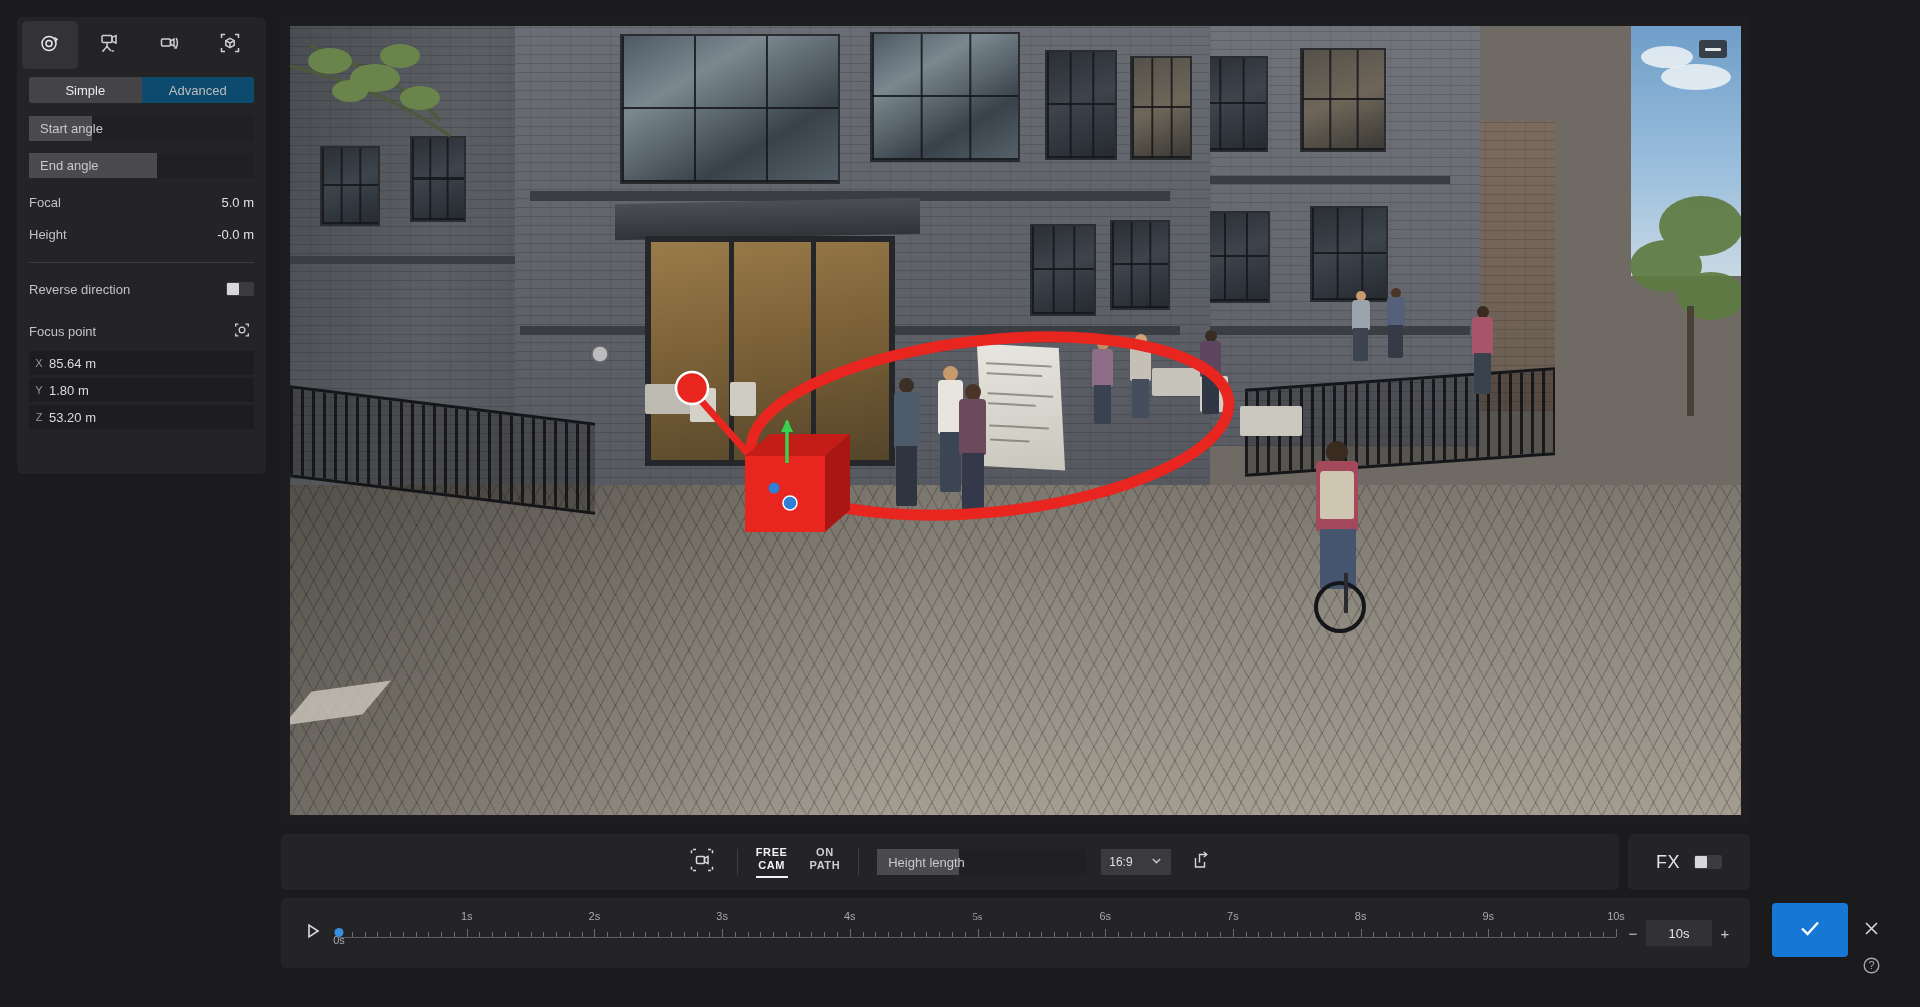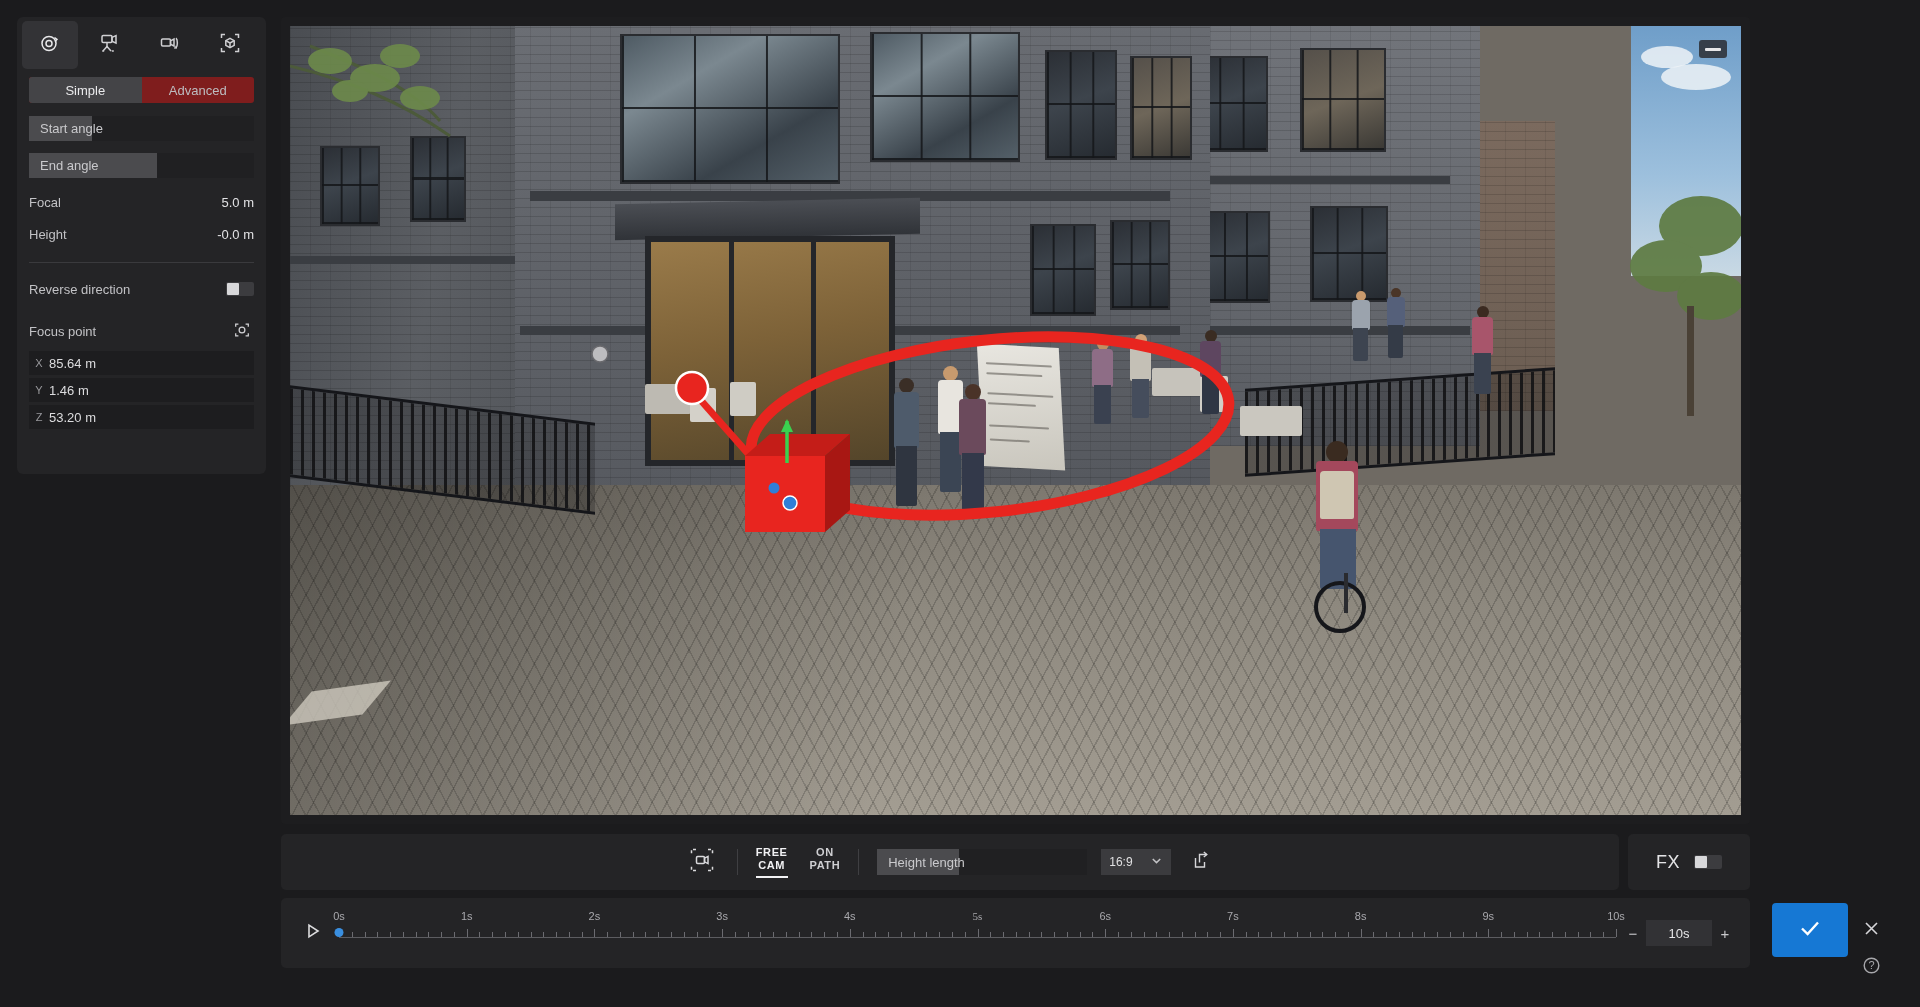--- a/index.html
+++ b/index.html
@@ -29,21 +29,21 @@
     cursor: pointer;
   }
   .mode-tab.active { background: #333336; }
   .mode-tab svg { stroke: #cfcfd2; fill: none; stroke-width: 1.5; }
   .mode-tab.active svg { stroke: #e8e8ea; }
 
   #seg-tabs {
     margin: 8px 12px 0 12px;
     height: 26px;
     display: flex;
-    background: #7f1d1d;
+    background: #0c4a6e;
     border-radius: 3px;
     overflow: hidden;
   }
   .seg-tab {
     flex: 1; display: flex; align-items: center; justify-content: center;
     font-size: 13px; color: #bdbdc0; cursor: pointer;
   }
   .seg-tab.active { background: #444447; color: #eaeaec; }
 
   .slider-row {
@@ -486,21 +486,21 @@
       </span>
     </span>
   </div>
 
   <div class="coord-row" id="coord-x">
     <span class="coord-axis">X</span>
     <span>85.64 m</span>
   </div>
   <div class="coord-row" id="coord-y">
     <span class="coord-axis">Y</span>
-    <span>1.46 m</span>
+    <span>1.80 m</span>
   </div>
   <div class="coord-row" id="coord-z">
     <span class="coord-axis">Z</span>
     <span>53.20 m</span>
   </div>
 </div>
 
 <div id="viewport-wrap">
   <div id="viewport">
 
@@ -757,21 +757,21 @@
     <span>
       <svg width="20" height="20" viewBox="0 0 20 20">
           <path d="M6 4.2 15 10 6 15.8Z"></path>
         </svg>
     </span>
   </div>
 
   <div id="ruler">
     <div id="ruler-line"></div>
     <div id="tick-container">
-        <div class="tick-label" style="left: 0%;">0s</div>
+        <div class="tick-label" style="left: 0%; margin-top: 24px;">0s</div>
         <div class="tick major" style="left: 0%;"></div>
         <div class="tick minor" style="left: 1%;"></div>
         <div class="tick minor" style="left: 2%;"></div>
         <div class="tick minor" style="left: 3%;"></div>
         <div class="tick minor" style="left: 4%;"></div>
         <div class="tick minor" style="left: 5%;"></div>
         <div class="tick minor" style="left: 6%;"></div>
         <div class="tick minor" style="left: 7%;"></div>
         <div class="tick minor" style="left: 8%;"></div>
         <div class="tick minor" style="left: 9%;"></div>

